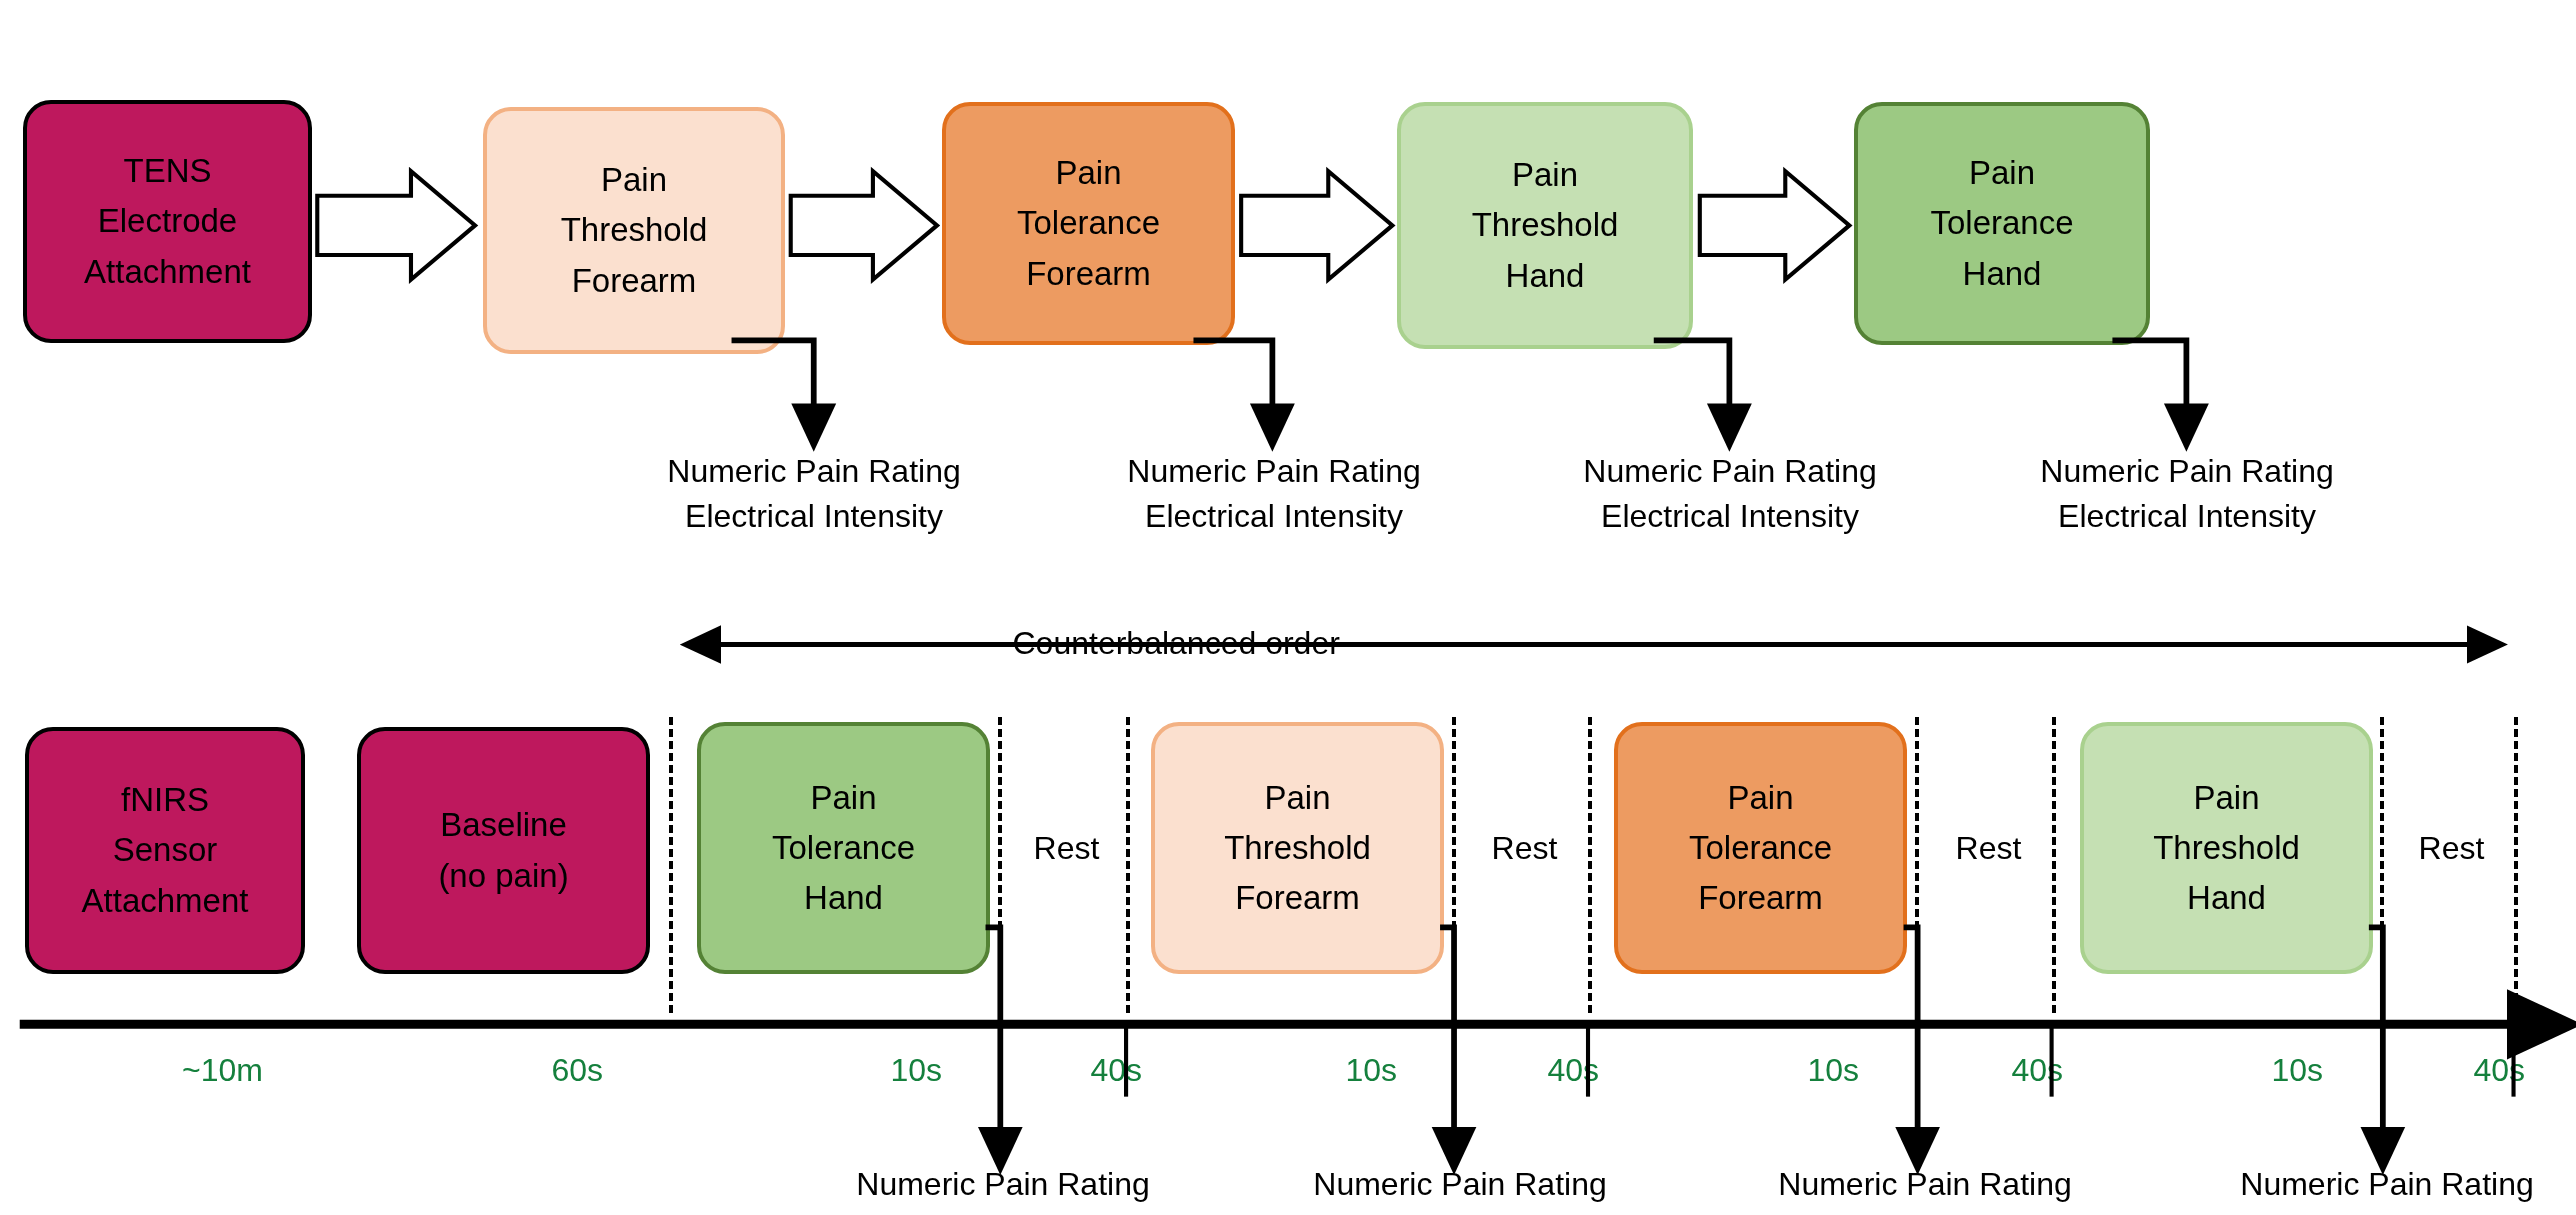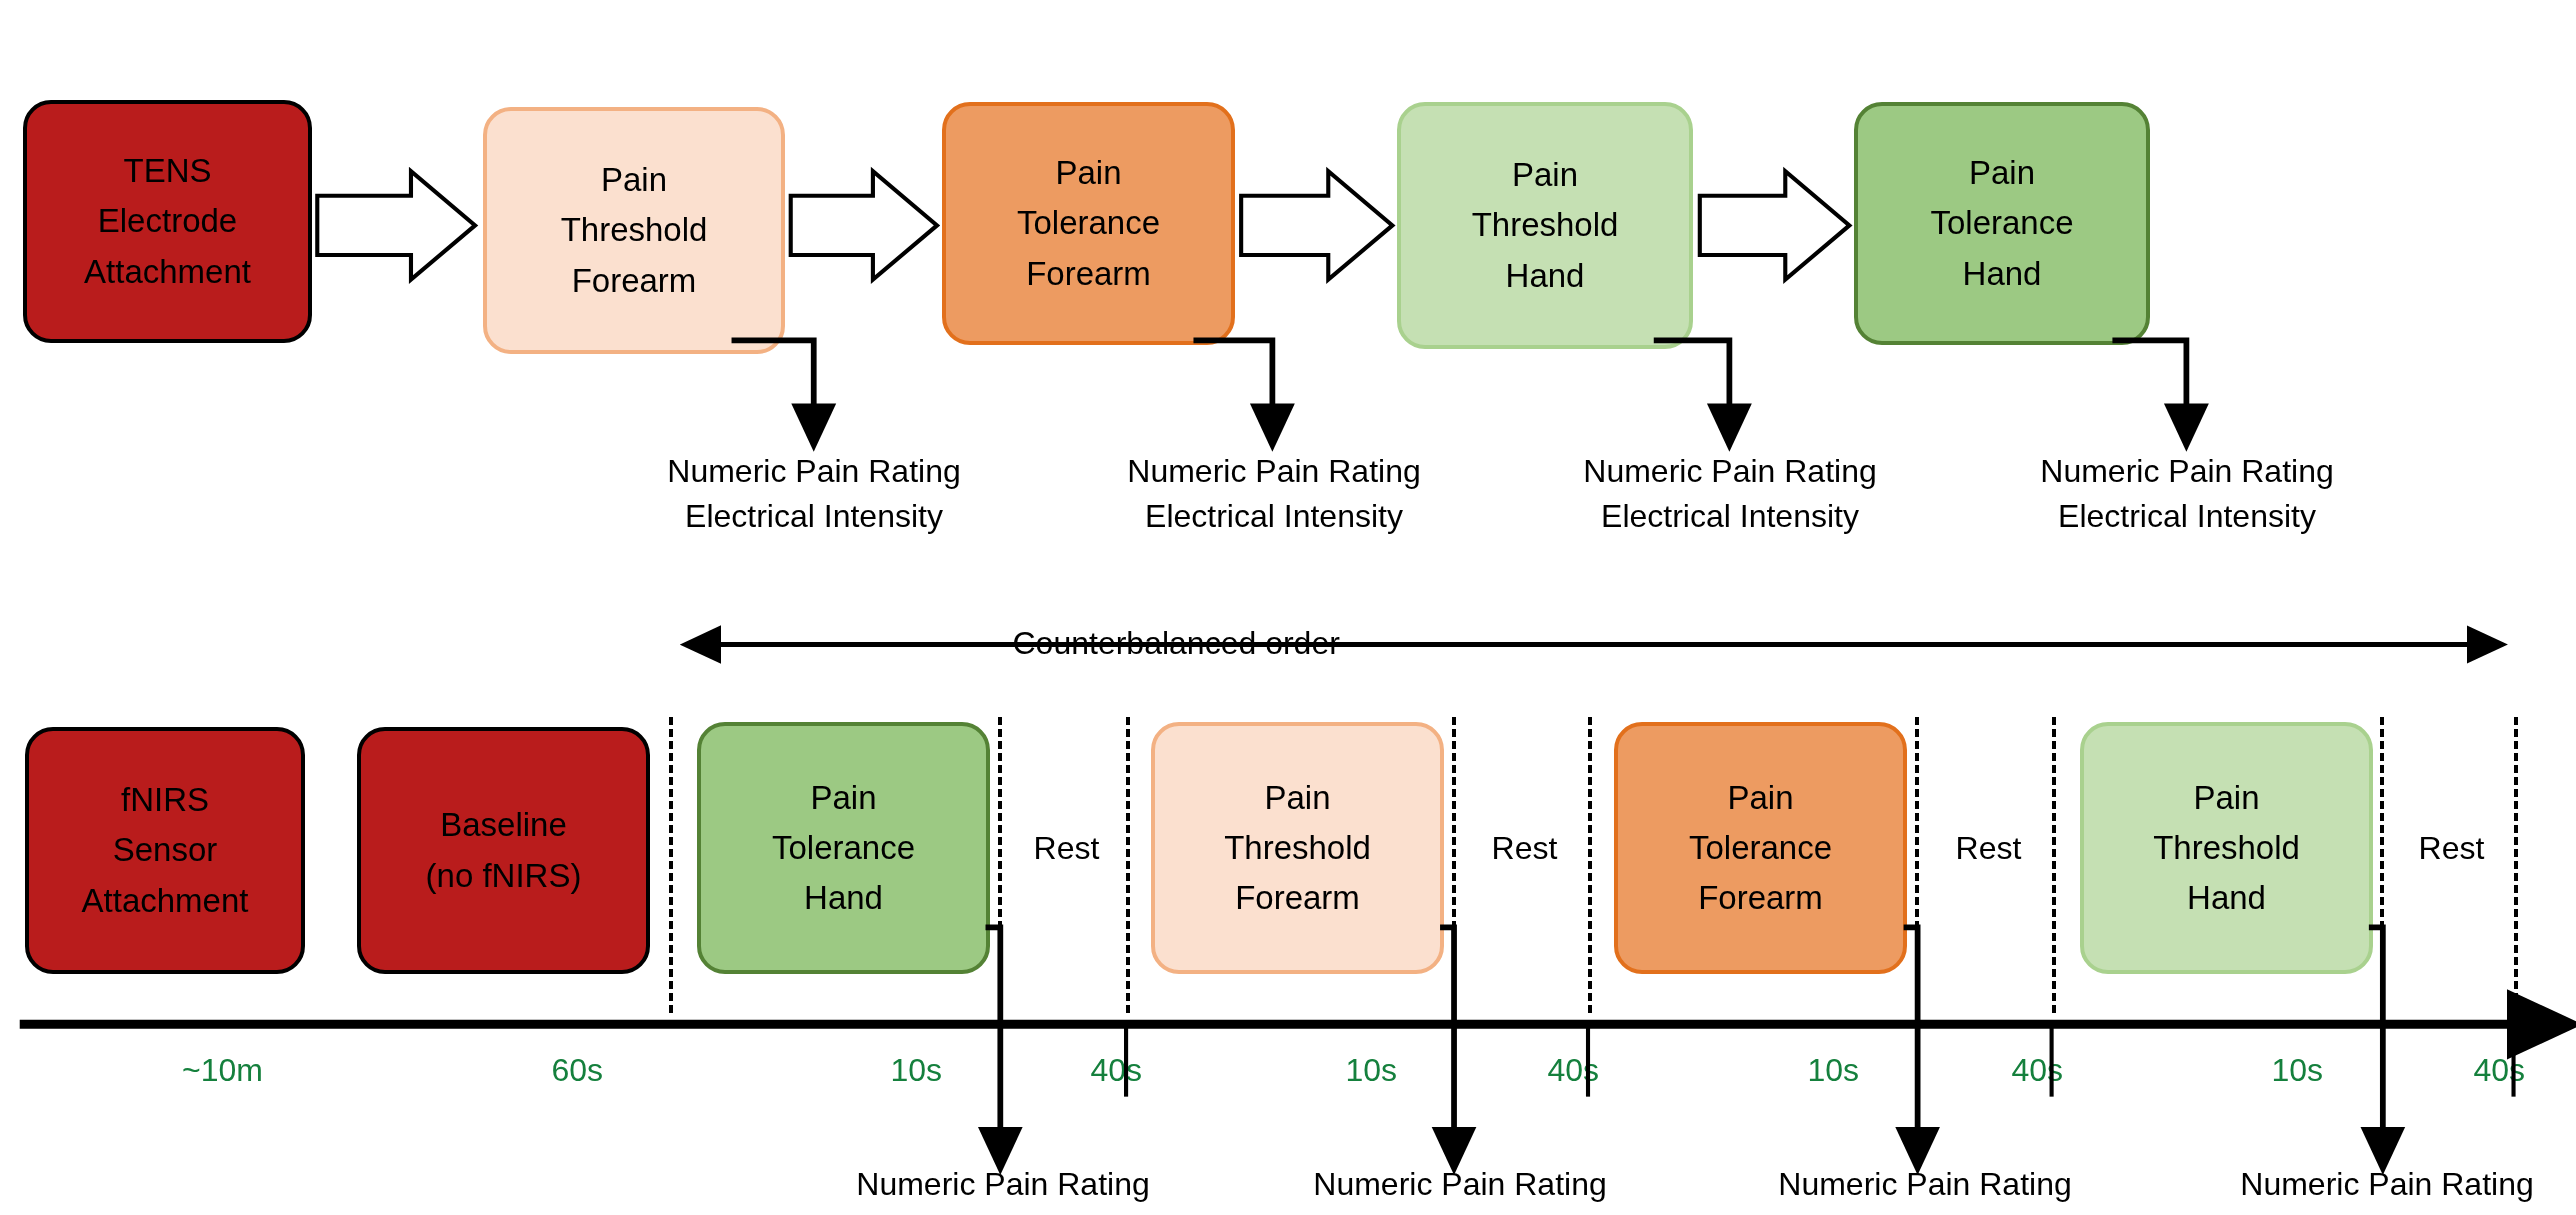--- a/index.html
+++ b/index.html
@@ -36,21 +36,21 @@
     display: flex;
     flex-direction: column;
     align-items: center;
     justify-content: center;
     text-align: center;
     font-size: 33px;
     line-height: 1.52;
     color: #000;
   }
   .box .ln { display: block; white-space: nowrap; }
-  .box-plain { background:#b91c1c; border: 4.1px solid #000000; }
+  .box-plain { background:#be185d; border: 4.1px solid #000000; }
   .box-orange-light { background:#fbe0cf; border: 4.1px solid #f3b183; }
   .box-orange-dark  { background:#ed9b61; border: 4.1px solid #e2701c; }
   .box-green-light  { background:#c5e0b3; border: 4.1px solid #a9d18e; }
   .box-green-dark   { background:#9cc983; border: 4.1px solid #548235; }
 
   
   .caption {
     position: absolute;
     font-size: 32px;
     line-height: 1.42;
@@ -152,21 +152,21 @@
   <div class="cb-label" style="left:1001px; top:625px;">Counterbalanced order</div>
 
   <div class="box box-plain" style="left:25px; top:727px; width:280px; height:247px;">
     <span class="ln">fNIRS</span>
     <span class="ln">Sensor</span>
     <span class="ln">Attachment</span>
   </div>
 
   <div class="box box-plain" style="left:357px; top:727px; width:293px; height:247px;">
     <span class="ln">Baseline</span>
-    <span class="ln">(no fNIRS)</span>
+    <span class="ln">(no pain)</span>
   </div>
 
   <div class="box box-green-dark" style="left:697px; top:722px; width:293px; height:252px;">
     <span class="ln">Pain</span>
     <span class="ln">Tolerance</span>
     <span class="ln">Hand</span>
   </div>
 
   <div class="box box-orange-light" style="left:1151px; top:722px; width:293px; height:252px;">
     <span class="ln">Pain</span>

